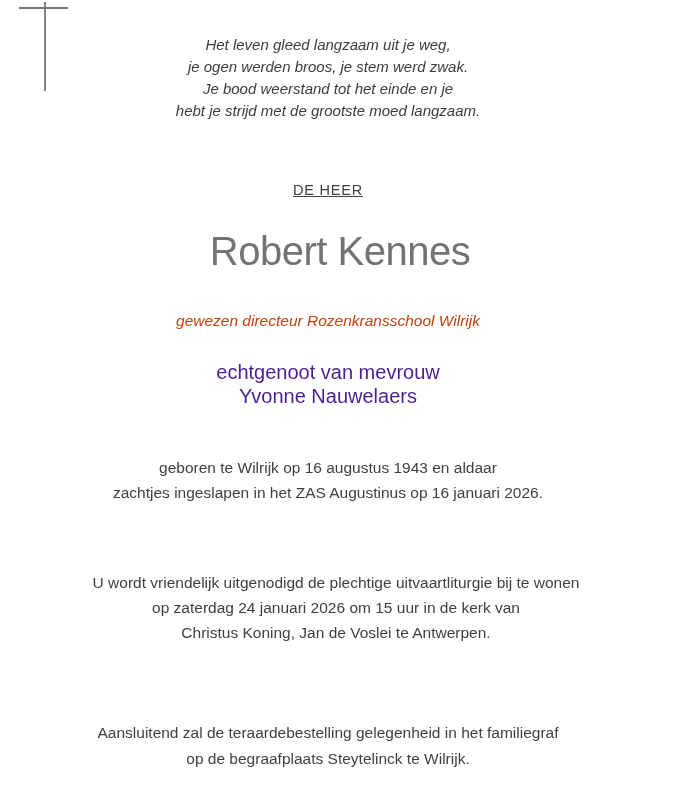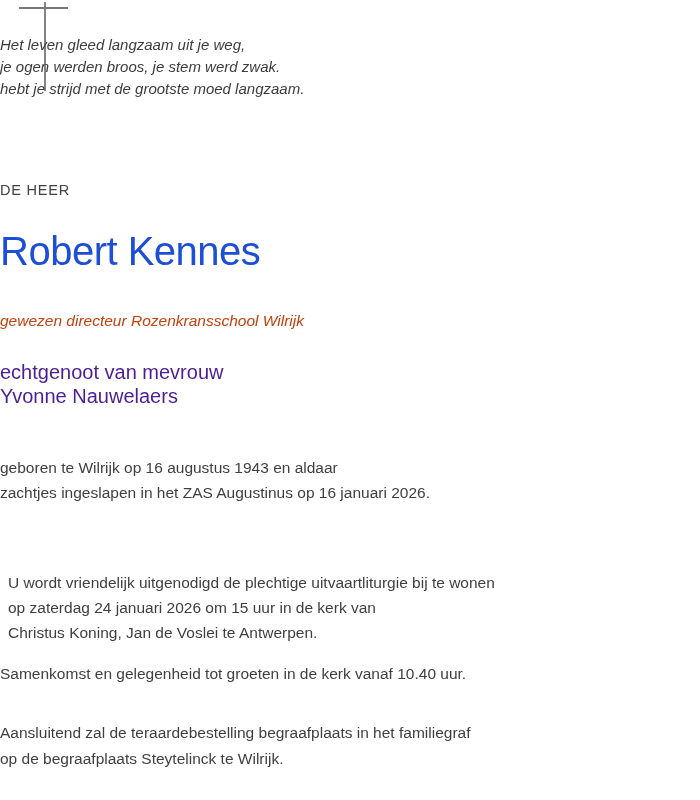--- a/index.html
+++ b/index.html
@@ -29,43 +29,45 @@
     position: absolute;
     left: 19px; top: 7px;
     width: 49px; height: 2px;
     background: #777777;
   }
   
   .block {
     position: absolute;
     left: 0;
     width: 656px;
-    text-align: left;
+    text-align: center;
     white-space: nowrap;
   }
   .poem {
     top: 34px;
     font-size: 15px;
     line-height: 22px;
     font-style: italic;
     color: #3c3c3c;
   }
   .salutation {
     top: 181px;
     font-size: 14.5px;
     line-height: 18px;
     letter-spacing: 0.8px;
     color: #414141;
+    text-decoration: underline;
   }
   .deceased-name {
     top: 228px;
     font-size: 40px;
     line-height: 46px;
     letter-spacing: -0.5px;
-    color: #1d4ed8;
+    color: #737373;
+    padding-left: 12px;
   }
   .former-role {
     top: 311px;
     font-size: 15.5px;
     line-height: 20px;
     font-style: italic;
     color: #c2410c;
   }
   .spouse {
     top: 360px;
@@ -101,20 +103,21 @@
 <div class="page">
 
   <div class="cross">
     <span class="v"></span>
     <span class="h"></span>
   </div>
 
   <div class="block poem">
     <div>Het leven gleed langzaam uit je weg,</div>
     <div>je ogen werden broos, je stem werd zwak.</div>
+    <div>Je bood weerstand tot het einde en je</div>
     <div>hebt je strijd met de grootste moed langzaam.</div>
   </div>
 
   <div class="block salutation">DE HEER</div>
 
   <div class="block deceased-name">Robert Kennes</div>
 
   <div class="block former-role">gewezen directeur Rozenkransschool Wilrijk</div>
 
   <div class="block spouse">
@@ -126,20 +129,19 @@
     <div>geboren te Wilrijk op 16 augustus 1943 en aldaar</div>
     <div>zachtjes ingeslapen in het ZAS Augustinus op 16 januari 2026.</div>
   </div>
 
   <div class="block invitation">
     <div>U wordt vriendelijk uitgenodigd de plechtige uitvaartliturgie bij te wonen</div>
     <div>op zaterdag 24 januari 2026 om 15 uur in de kerk van</div>
     <div>Christus Koning, Jan de Voslei te Antwerpen.</div>
   </div>
 
-  <div class="block gathering">Samenkomst en gelegenheid tot groeten in de kerk vanaf 10.40 uur.</div>
 
   <div class="block burial">
-    <div>Aansluitend zal de teraardebestelling begraafplaats in het familiegraf</div>
+    <div>Aansluitend zal de teraardebestelling gelegenheid in het familiegraf</div>
     <div>op de begraafplaats Steytelinck te Wilrijk.</div>
   </div>
 
 </div>
 
 </body></html>

